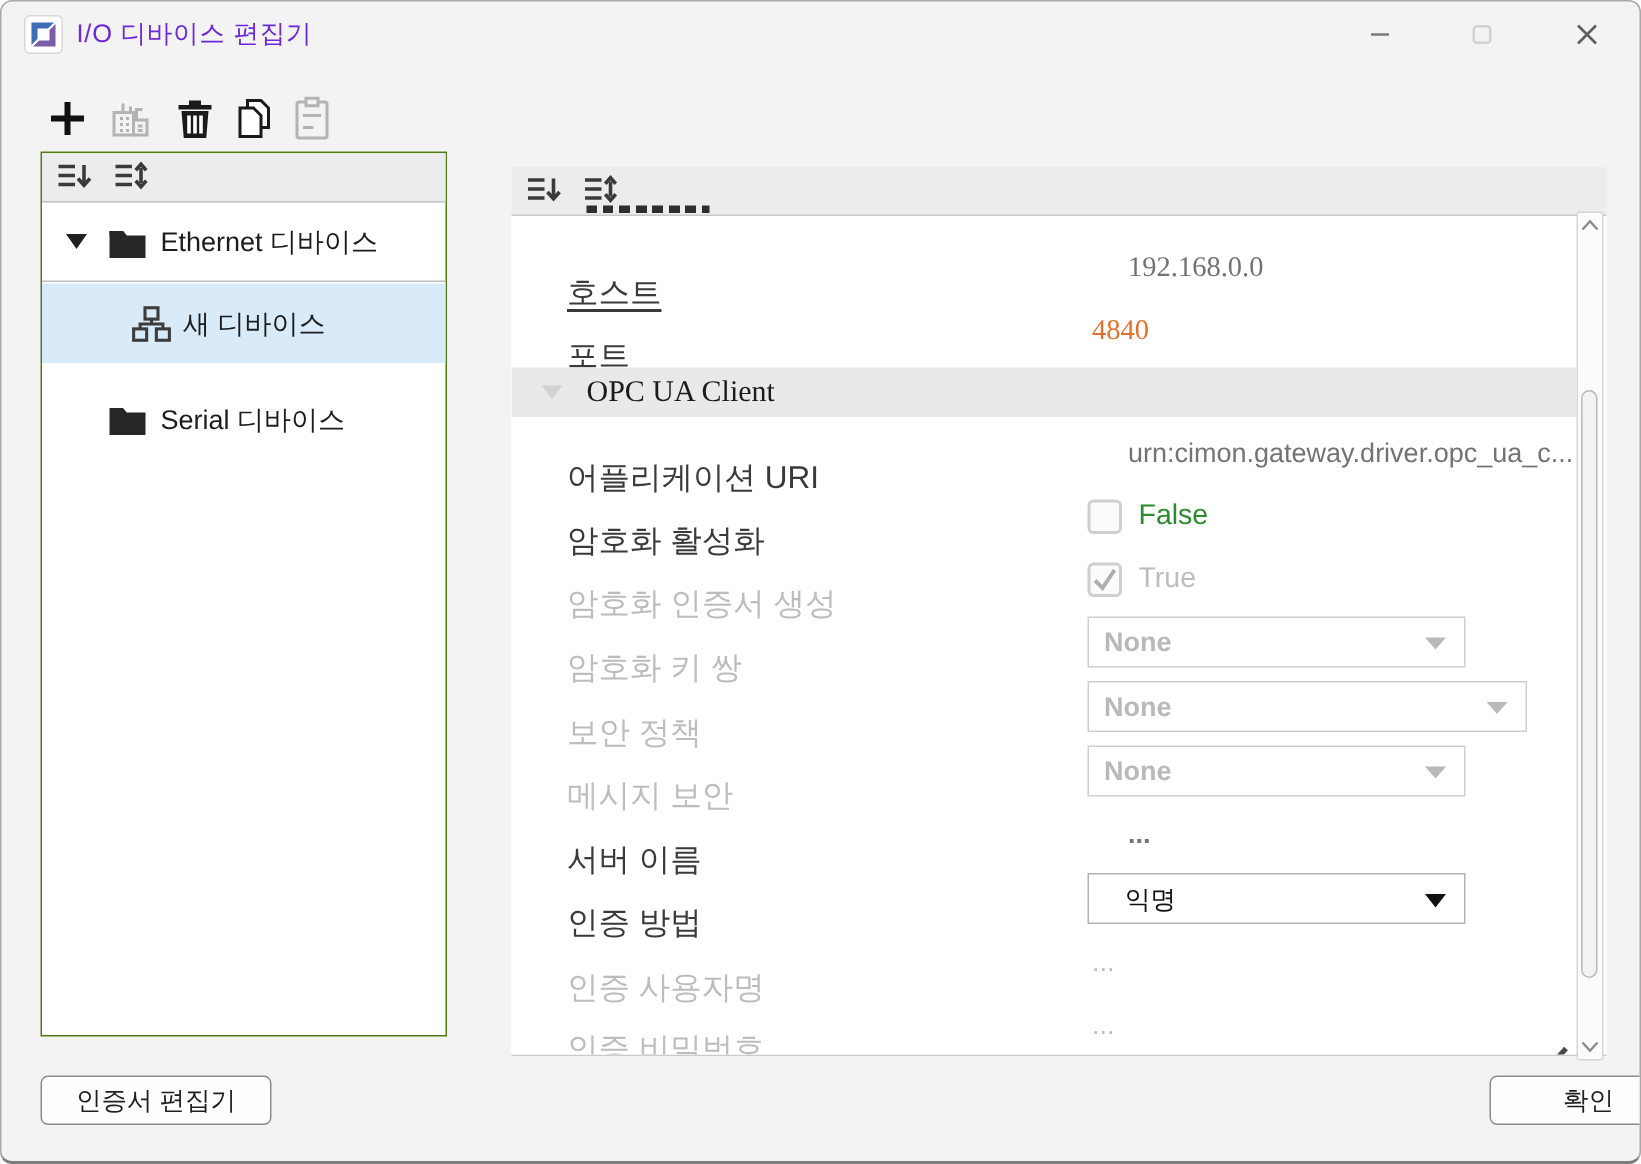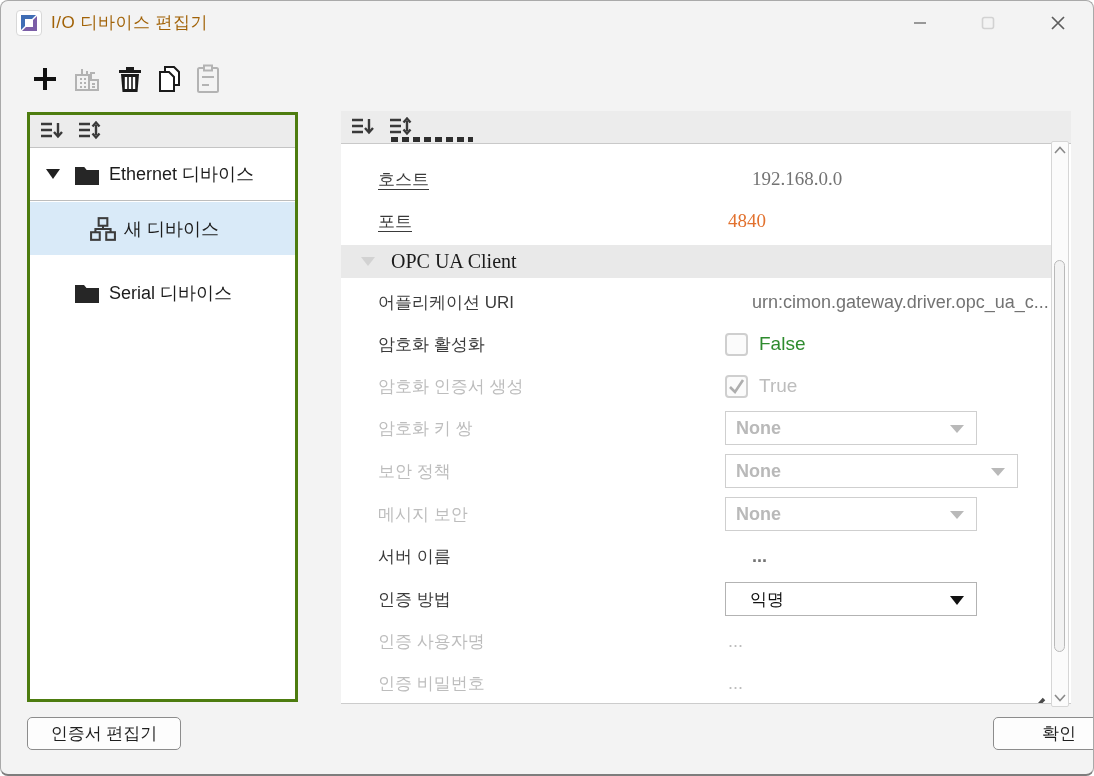--- a/index.html
+++ b/index.html
@@ -4,43 +4,43 @@
 <style>
   * { margin:0; padding:0; box-sizing:border-box; }
   html,body { width:1094px; height:776px; background:#ffffff; font-family:"Liberation Sans", sans-serif; }
   #window {
     position:relative; width:1094px; height:776px; background:#f3f3f3;
     border:1px solid #a9a9a9; border-bottom:2px solid #7d7d7d; border-radius:8px; overflow:hidden;
   }
   
   #titlebar { position:absolute; left:0; top:0; width:100%; height:44px; }
   #app-logo { position:absolute; left:15px; top:9px; width:26px; height:26px; background:#fff; border:1px solid #d8d8d8; border-radius:4px; }
-  #title-text { position:absolute; left:50px; top:10px; font-size:17px; color:#a16207; letter-spacing:0.5px; }
+  #title-text { position:absolute; left:50px; top:10px; font-size:17px; color:#6d28d9; letter-spacing:0.5px; }
   .win-btn { position:absolute; top:6px; width:42px; height:32px; display:flex; align-items:center; justify-content:center; background:transparent; border:none; cursor:pointer; }
   #btn-min { left:898px; } #btn-max { left:966px; } #btn-close { left:1036px; }
   
   #toolbar { position:absolute; left:0; top:52px; width:100%; height:50px; }
   .tool-btn { position:absolute; top:7px; width:38px; height:38px; display:flex; align-items:center; justify-content:center; background:transparent; border:none; }
   
   .panel-header-icons { display:flex; gap:14px; align-items:center; padding-left:10px; height:33px; }
-  #left-panel { position:absolute; left:26px; top:111px; width:271px; height:590px; background:#fff; border:3px solid #4d7c0f; }
+  #left-panel { position:absolute; left:26px; top:100px; width:271px; height:590px; background:#fff; border:1px solid #4d7c0f; }
   #left-header { position:absolute; left:0; top:0; width:100%; height:33px; background:#ececec; border-bottom:1px solid #c4c4c4; }
   #tree { position:absolute; left:0; top:33px; width:100%; bottom:0; }
   .tree-row { position:absolute; left:0; width:100%; height:53px; }
   .tree-row.selected { background:#d9eaf8; }
   .tree-label { position:absolute; top:0; height:100%; display:flex; align-items:center; font-size:18px; color:#1c1c1c; }
   .expander { position:absolute; width:0; height:0; border-left:7px solid transparent; border-right:7px solid transparent; border-top:10px solid #202020; }
   #right-panel { position:absolute; left:340px; top:110px; width:730px; height:593px; background:#fff; border-bottom:1px solid #cccccc; }
   #right-header { position:absolute; left:0; top:0; width:100%; height:33px; background:#ececec; border-bottom:1px solid #c9c9c9; }
   #clipped-text { position:absolute; left:50px; top:26px; width:82px; height:5px;
     background:repeating-linear-gradient(90deg,#2e2e2e 0 7px, transparent 7px 11px); }
   
   #grid { position:absolute; left:0; top:33px; width:710px; height:559px; overflow:hidden; background:#fff; }
   .prow { position:absolute; left:0; width:710px; height:42px; }
-  .plabel { position:absolute; left:37px; top:0; height:100%; display:flex; align-items:center; font-size:17px; color:#3a3a3a; }
+  .plabel { position:absolute; left:37px; top:16px; height:100%; display:flex; align-items:center; font-size:21px; color:#3a3a3a; }
   .plabel.u { text-decoration:underline; text-underline-offset:4px; }
   .plabel.disabled { color:#bdbdbd; }
   .pvalue { position:absolute; left:387px; top:0; height:100%; display:flex; align-items:center; font-size:18px; }
   .serif { font-family:"Liberation Serif", serif; font-size:19px; }
   .v-blue { color:#737373;margin-left:24px; } .v-orange { color:#e2712e; } .v-green { color:#2e8b2e; } .v-gray { color:#bdbdbd; }
   .uri-clip { width:322px; overflow:hidden; white-space:nowrap; }
   .section-row { position:absolute; left:0; width:710px; height:33px; background:#e9e9e9; display:flex; align-items:center; }
   .section-caret { width:0; height:0; margin-left:20px; border-left:7px solid transparent; border-right:7px solid transparent; border-top:9px solid #d2d2d2; }
   .section-title { margin-left:16px; font-family:"Liberation Serif", serif; font-size:20px; color:#1b1b1b; }
   .checkbox { position:absolute; left:384px; top:10px; width:23px; height:23px; border:2px solid #cfcfcf; border-radius:4px; background:#fbfbfb; }

